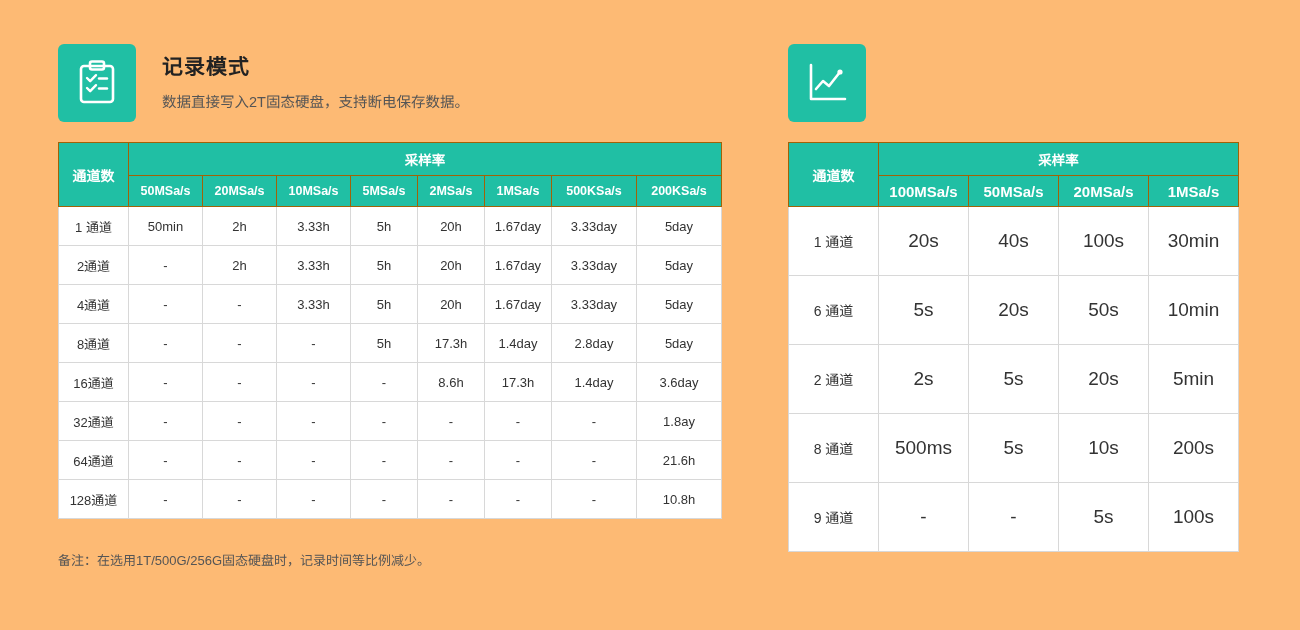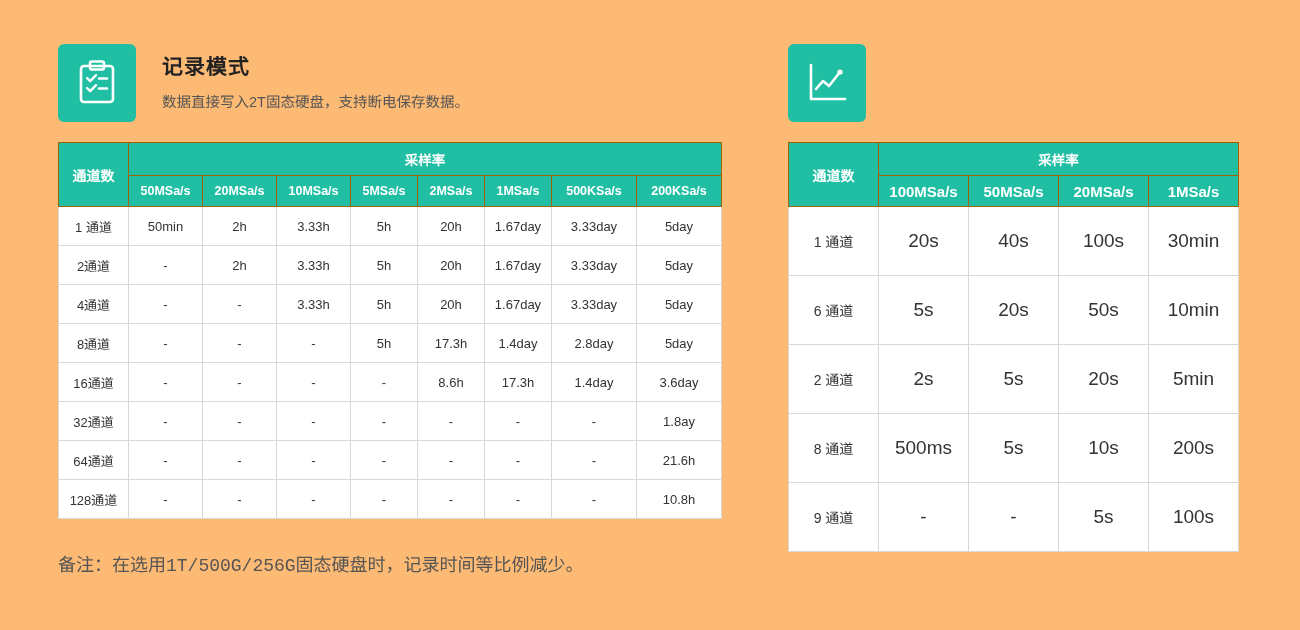--- a/index.html
+++ b/index.html
@@ -110,23 +110,22 @@
   .tbl-right th.chan { width: 90px; }
   .tbl-right thead tr:first-child th.rate { height: 30px; }
   .tbl-right thead tr:nth-child(2) th { height: 28px; font-size: 15px; }
   .tbl-right tbody td { height: 66px; font-size: 19px; }
   .tbl-right tbody td:first-child { font-size: 14px; }
 
   .note {
     position: absolute;
     top: 550px;
     left: 58px;
-    font-size: 18px;
+    font-size: 13px;
     color: #555;
-    font-family: Liberation Mono, monospace;
   }
 
   svg { display: block; }
 </style>
 </head>
 <body>
 
 <div class="page">
 
   <div class="panel panel-left">

